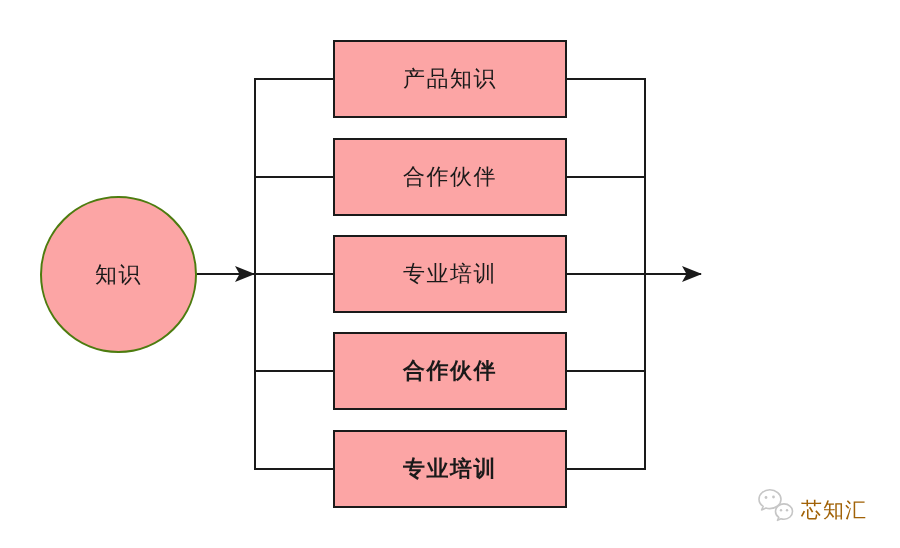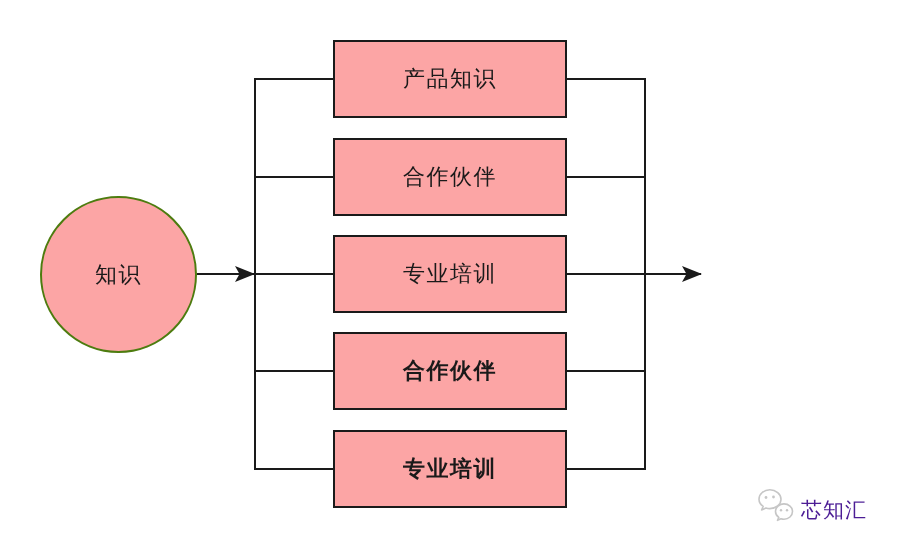--- a/index.html
+++ b/index.html
@@ -51,21 +51,21 @@
   .box-3 { top: 235px; }
   .box-4 { top: 332px; font-weight: bold; }
   .box-5 { top: 430px; font-weight: bold; }
   .watermark {
     position: absolute;
     left: 756px;
     top: 487px;
     display: flex;
     align-items: center;
     gap: 5px;
-    color: #4c1d95;
+    color: #a16207;
   }
   .watermark-text {
     font-size: 21px;
     letter-spacing: 1px;
     line-height: 1;
     padding-top: 4px;
   }
 </style>
 </head>
 <body>

